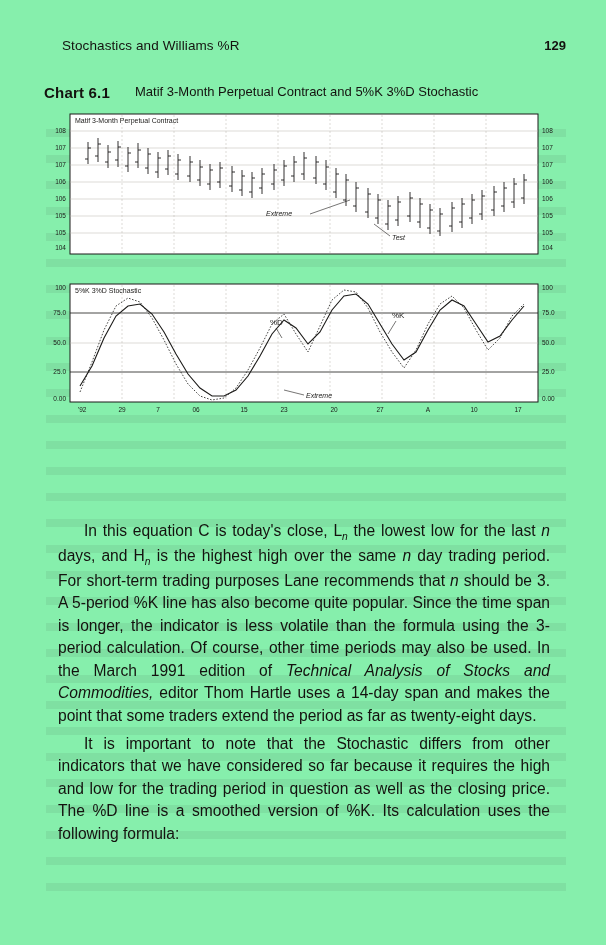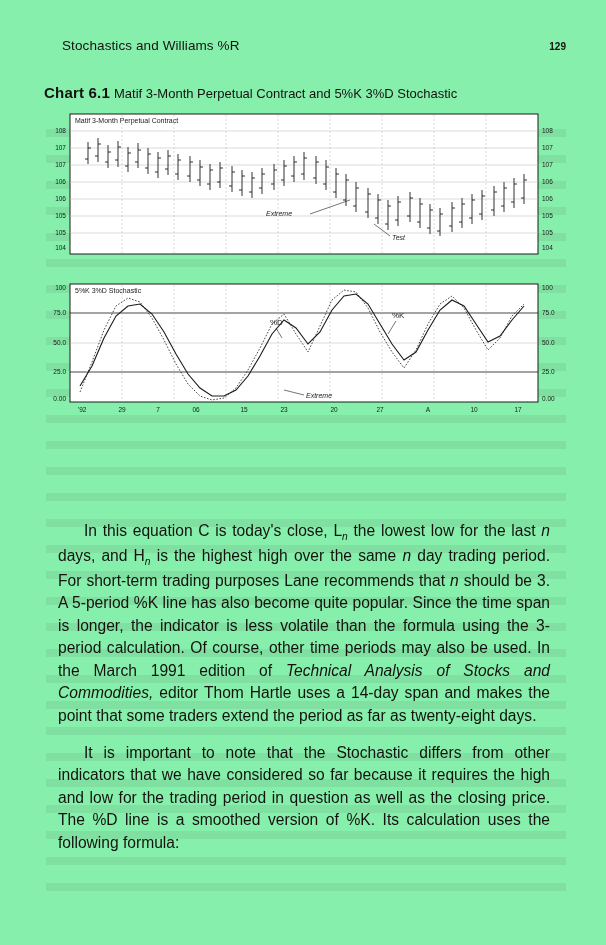--- a/index.html
+++ b/index.html
@@ -46,30 +46,30 @@
     position: absolute;
     top: 38px;
     left: 62px;
     right: 40px;
     display: flex;
     align-items: baseline;
     justify-content: space-between;
     font-size: 13.5px;
   }
   .header-title { letter-spacing: 0.1px; }
-  .header-page { font-weight: bold; font-size: 10px; }
+  .header-page { font-weight: bold; font-size: 13px; }
 
   .chart-title-row {
     position: absolute;
     top: 84px;
     left: 44px;
     right: 38px;
     display: flex;
-    align-items: flex-end;
-    gap: 4px;
+    align-items: flex-start;
+    gap: 25px;
     font-size: 14px;
   }
   .chart-label { font-weight: bold; font-size: 15px; letter-spacing: .2px; }
   .chart-caption { font-size: 13px; }
 
   .figure {
     position: absolute;
     left: 44px;
     top: 112px;
     width: 520px;
@@ -79,21 +79,21 @@
 
   .body-text {
     position: absolute;
     left: 58px;
     top: 520px;
     width: 492px;
     font-size: 15.6px;
     line-height: 1.44;
     text-align: justify;
   }
-  .body-text p { margin: 0 0 15px 0; text-indent: 26px; }
+  .body-text p { margin: 0 0 6px 0; text-indent: 26px; }
   .ital { font-style: italic; }
 
   .formula {
     position: absolute;
     left: 58px;
     top: 880px;
     width: 492px;
     text-align: center;
     font-size: 17px;
   }

